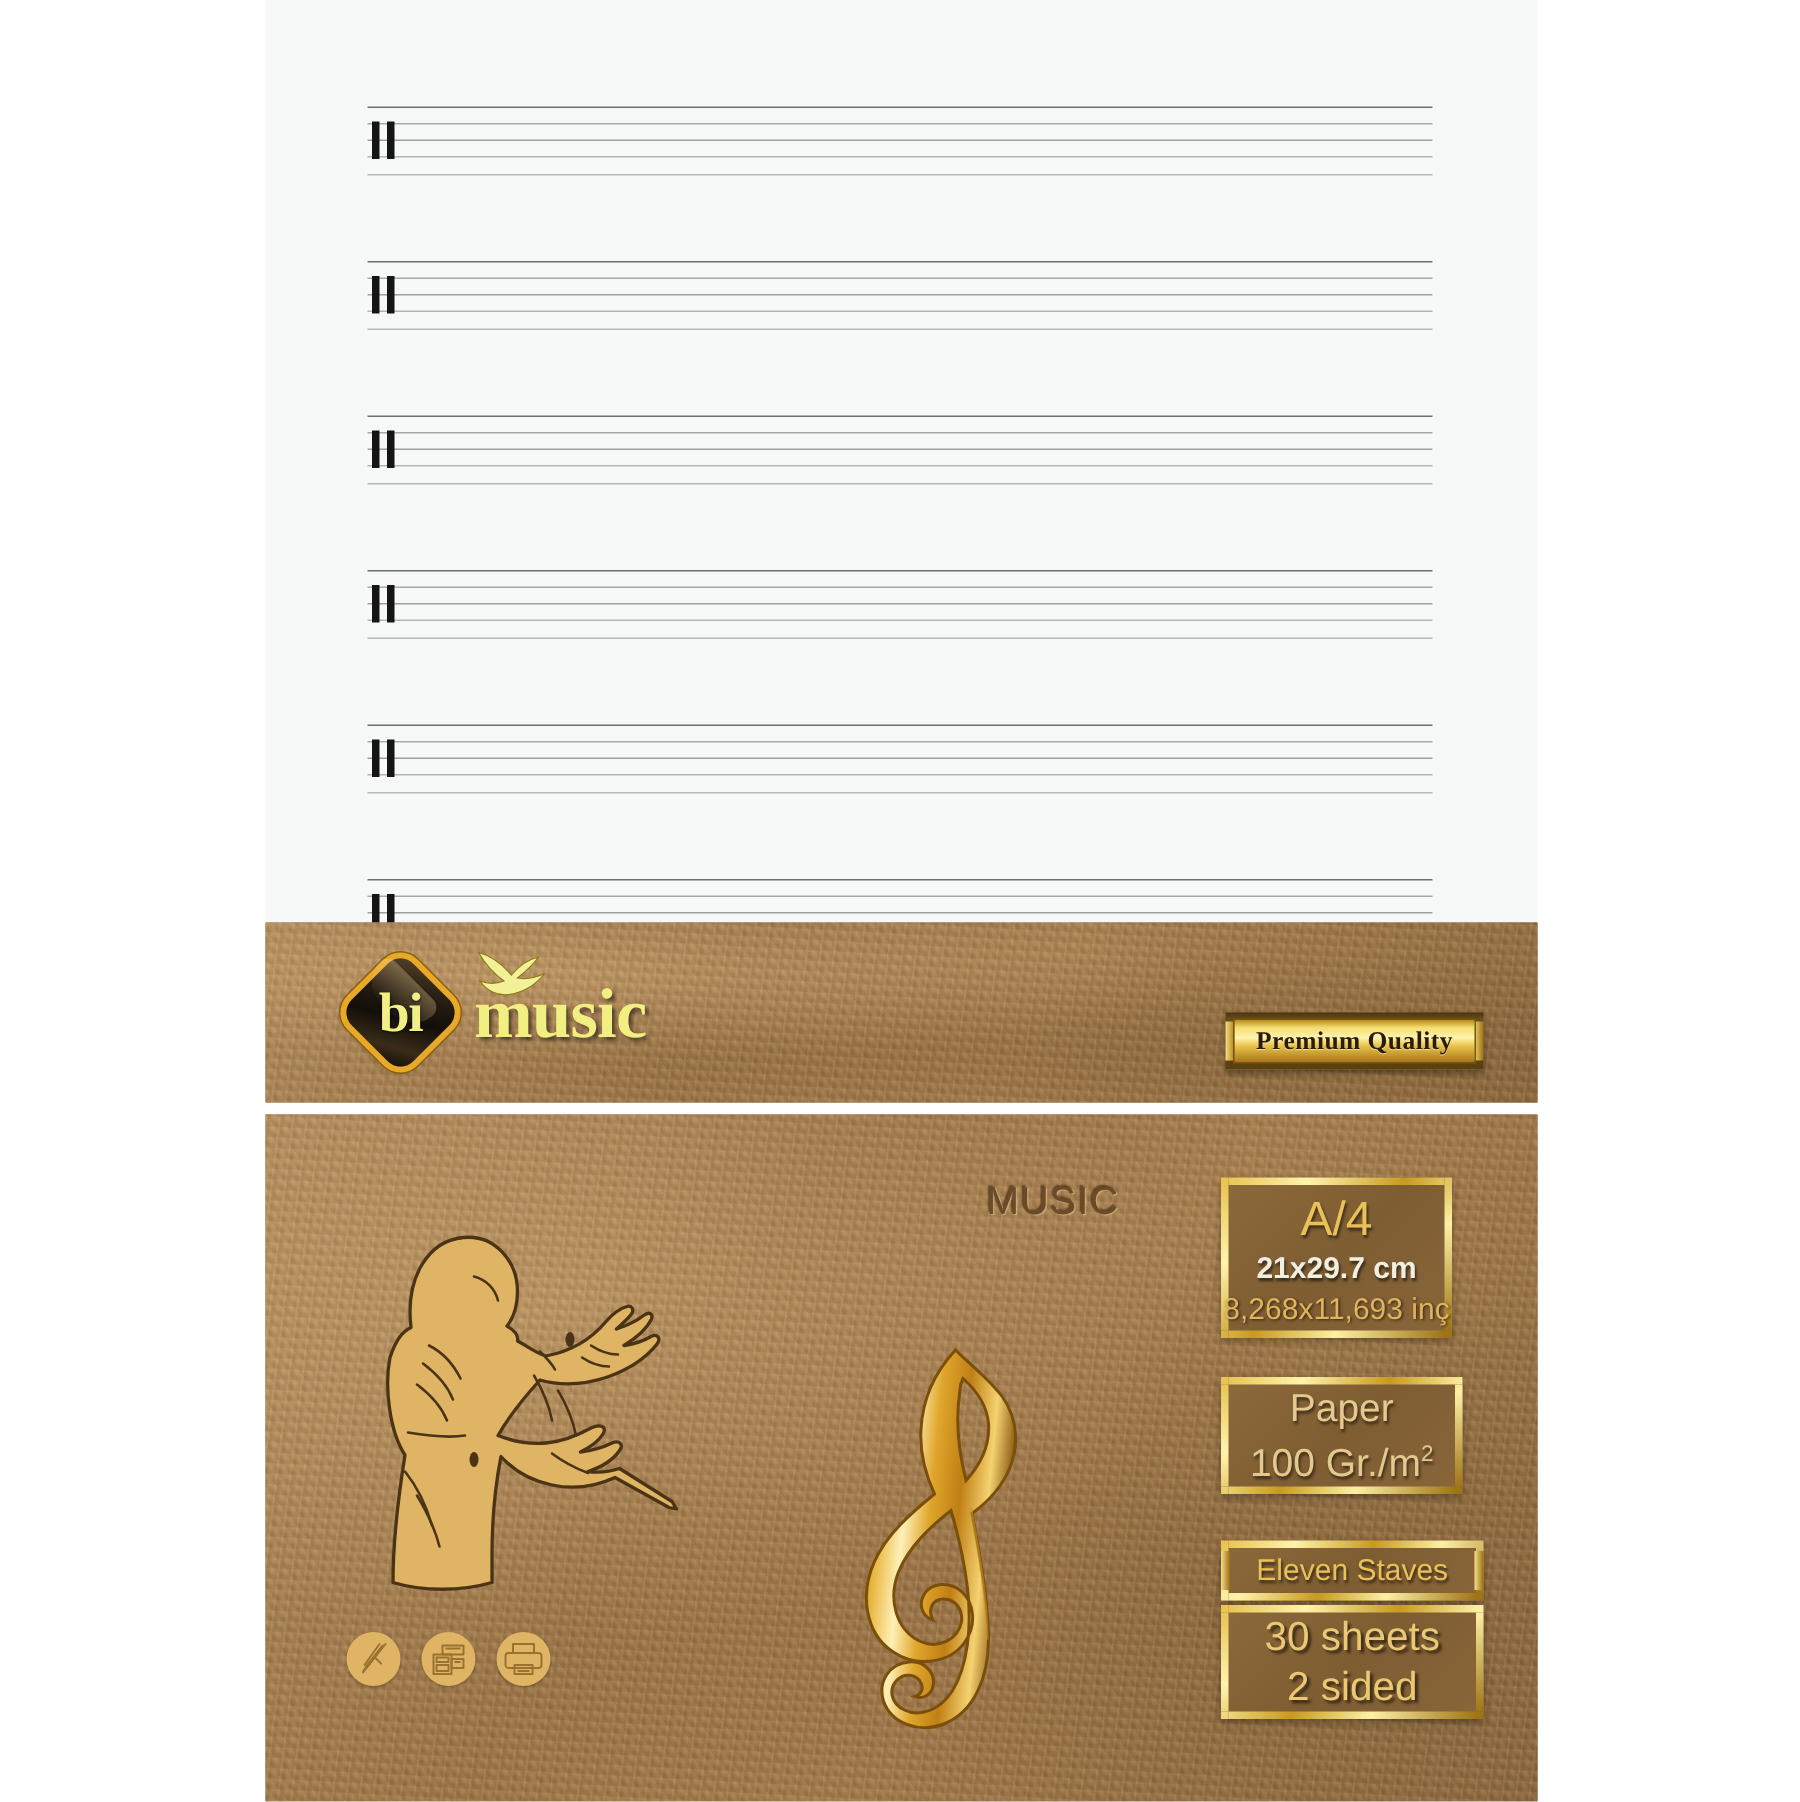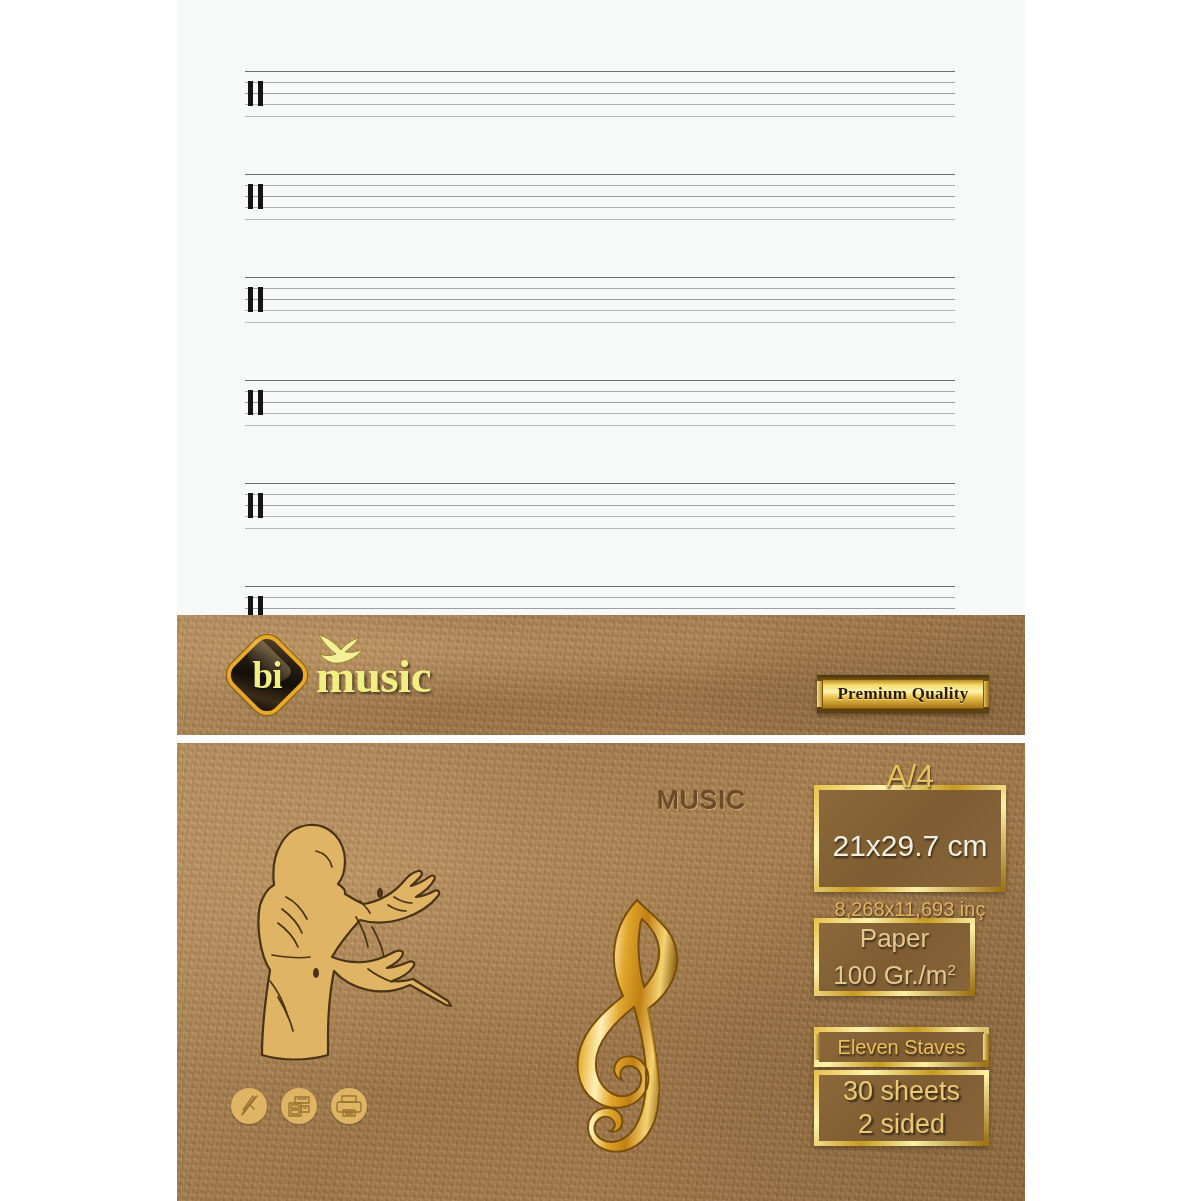--- a/index.html
+++ b/index.html
@@ -139,23 +139,23 @@
     text-align:center;
   }
   .spec .gildframe{
     position:absolute;inset:0;
     border:5px solid transparent;
     border-image:linear-gradient(135deg,#e8c452 0%,#fff3ab 22%,#c79a1f 48%,#fdf0a4 70%,#9c7214 100%) 1;
     pointer-events:none;
   }
   .spec span{position:relative;z-index:2;}
 
-  #spec-size{top:42px;width:192px;height:107px;gap:36px;}
+  #spec-size{top:42px;width:154px;height:107px;}
   #spec-size .s1{font-size:32px;color:#e9c158;text-shadow:1px 2px 2px rgba(0,0,0,.55);line-height:36px;}
-  #spec-size .s2{font-size:30px;color:#f3efe0;text-shadow:1px 2px 2px rgba(0,0,0,.6);line-height:32px;}
+  #spec-size .s2{font-size:20px;color:#f3efe0;text-shadow:1px 2px 2px rgba(0,0,0,.6);line-height:32px;font-weight:bold;}
   #spec-size .s3{font-size:20px;color:#e0b35c;text-shadow:1px 1px 2px rgba(0,0,0,.6);line-height:22px;}
 
   #spec-weight{top:175px;width:161px;height:78px;}
   #spec-weight .s1{font-size:26px;color:#e4c98e;text-shadow:1px 2px 2px rgba(0,0,0,.55);line-height:31px;}
   #spec-weight .s2{font-size:26px;color:#e4c98e;text-shadow:1px 2px 2px rgba(0,0,0,.55);line-height:31px;text-align:center;}
   #spec-weight sup{font-size:15px;vertical-align:super;}
 
   #spec-staves{top:284px;width:175px;height:40px;}
   #spec-staves .s1{font-size:20px;color:#e9c158;text-shadow:1px 2px 2px rgba(0,0,0,.6);}
   #spec-staves .nub{

